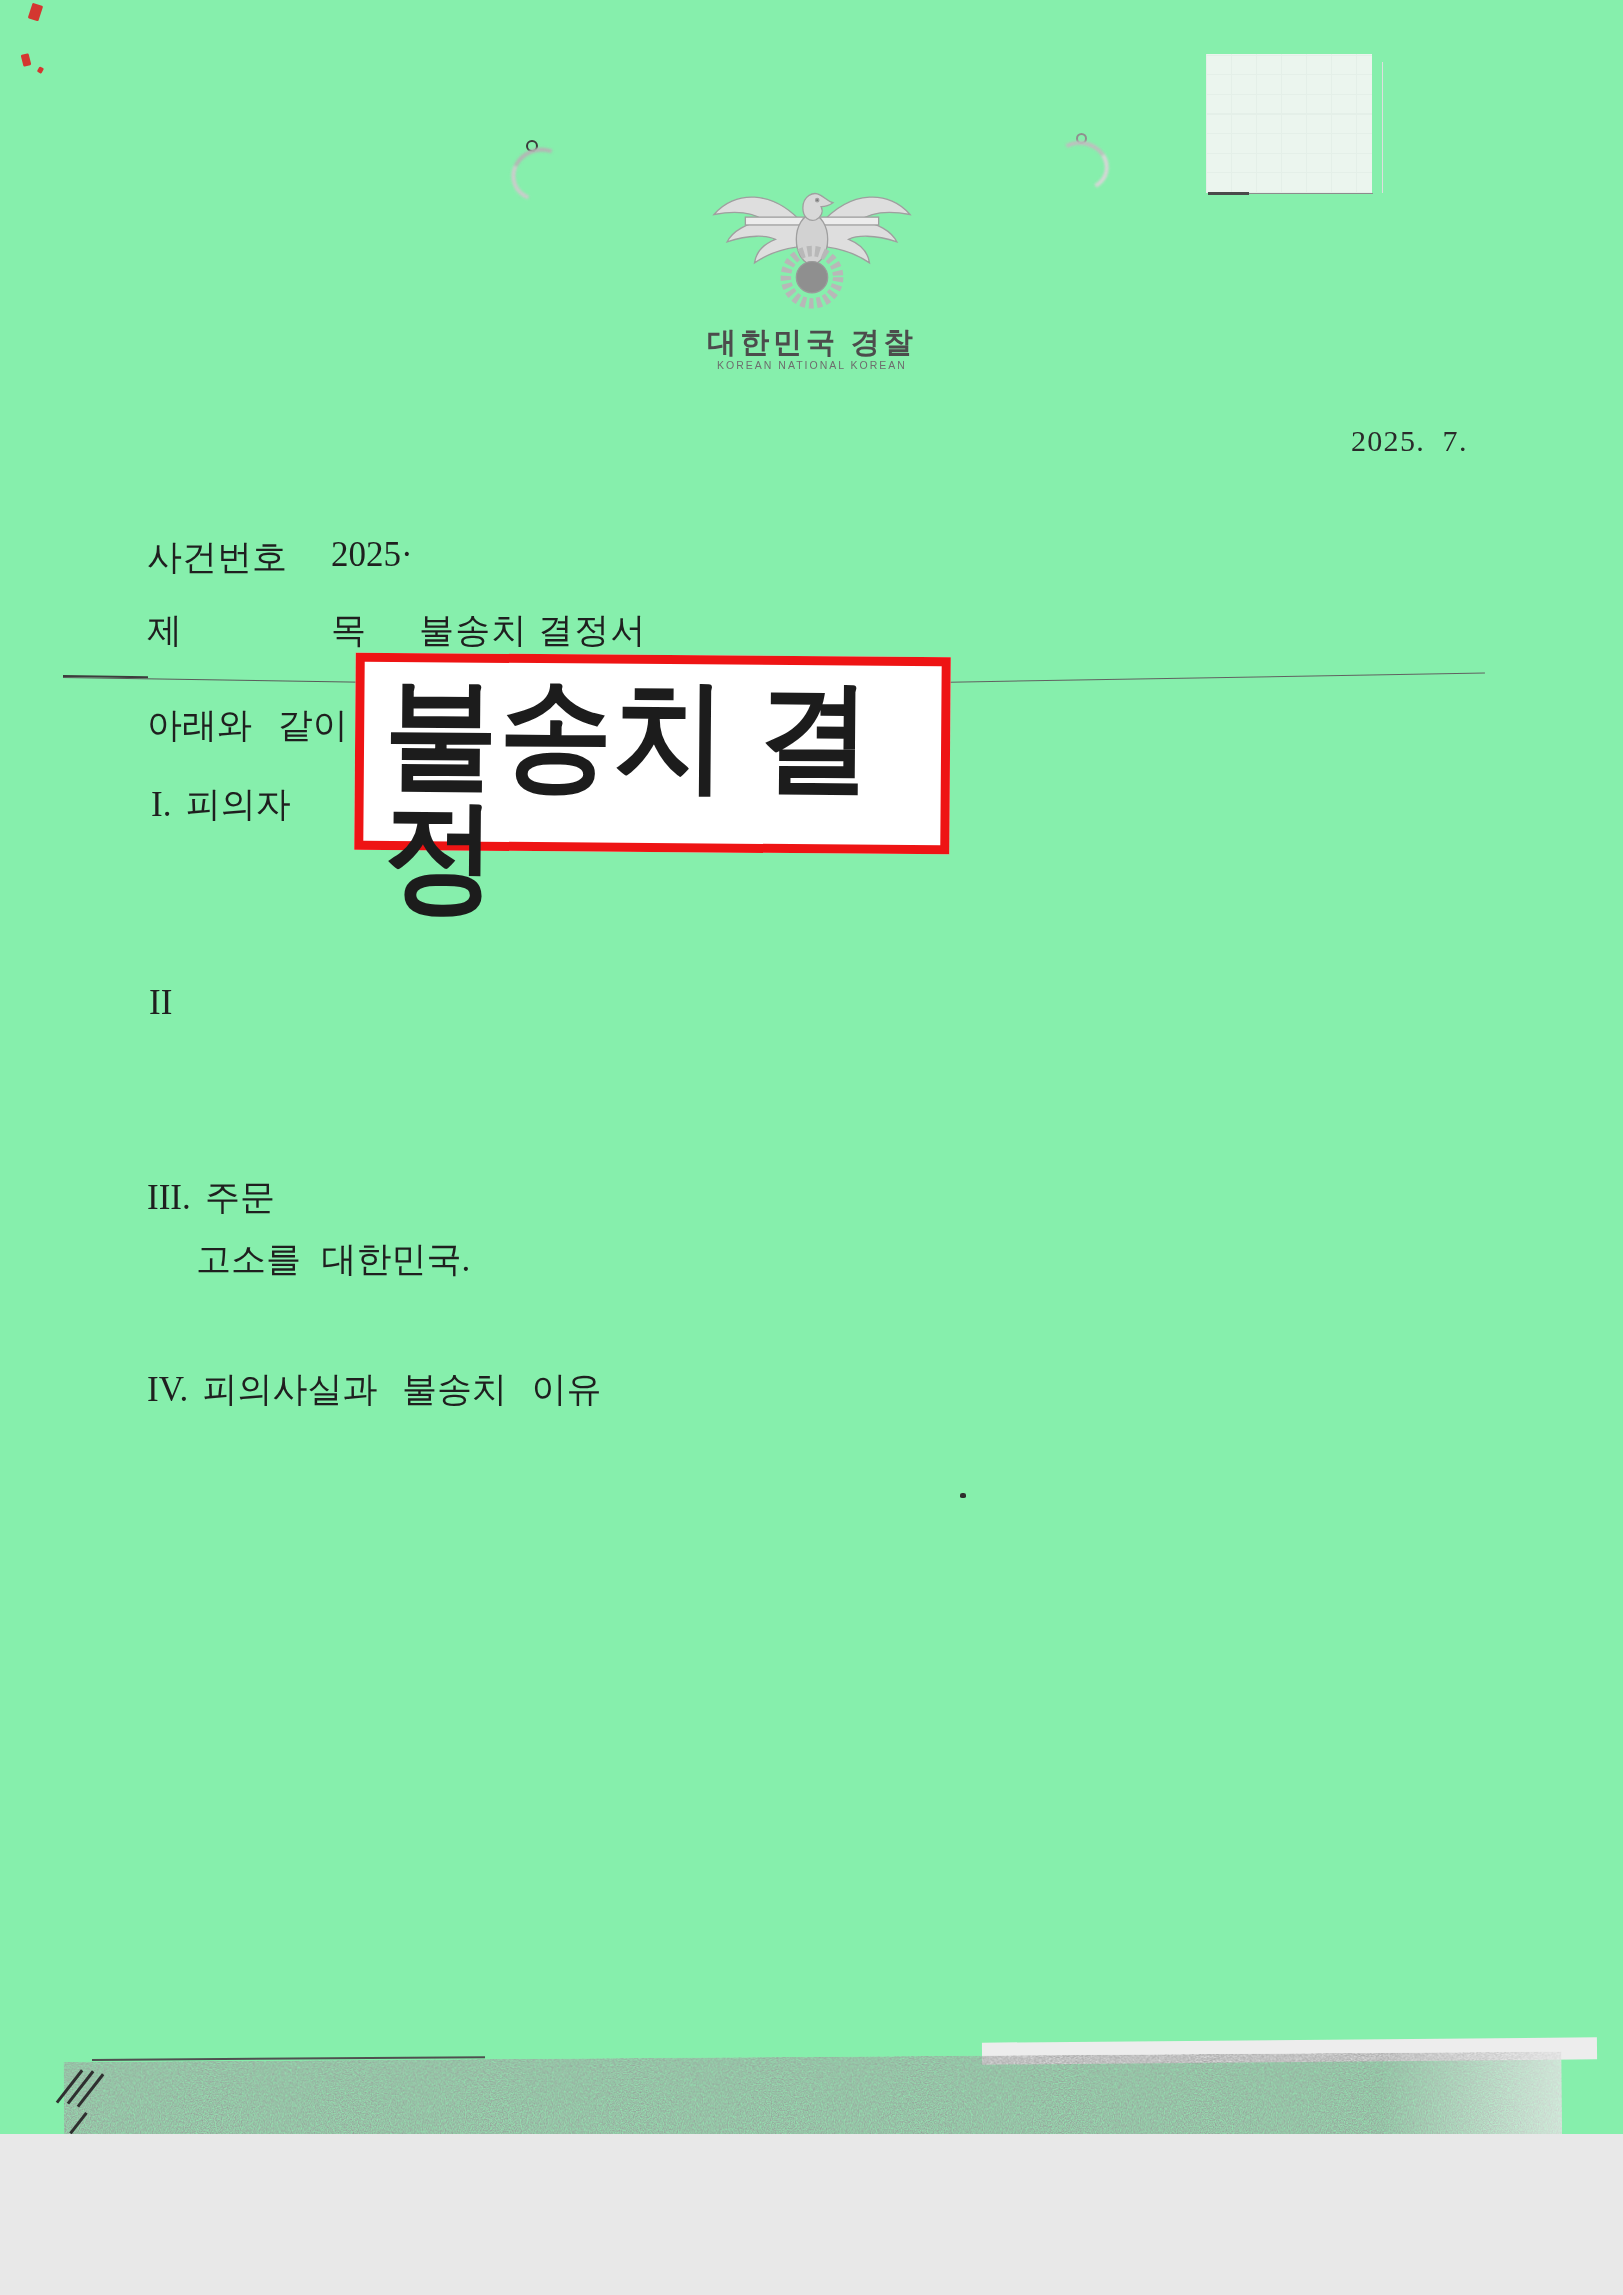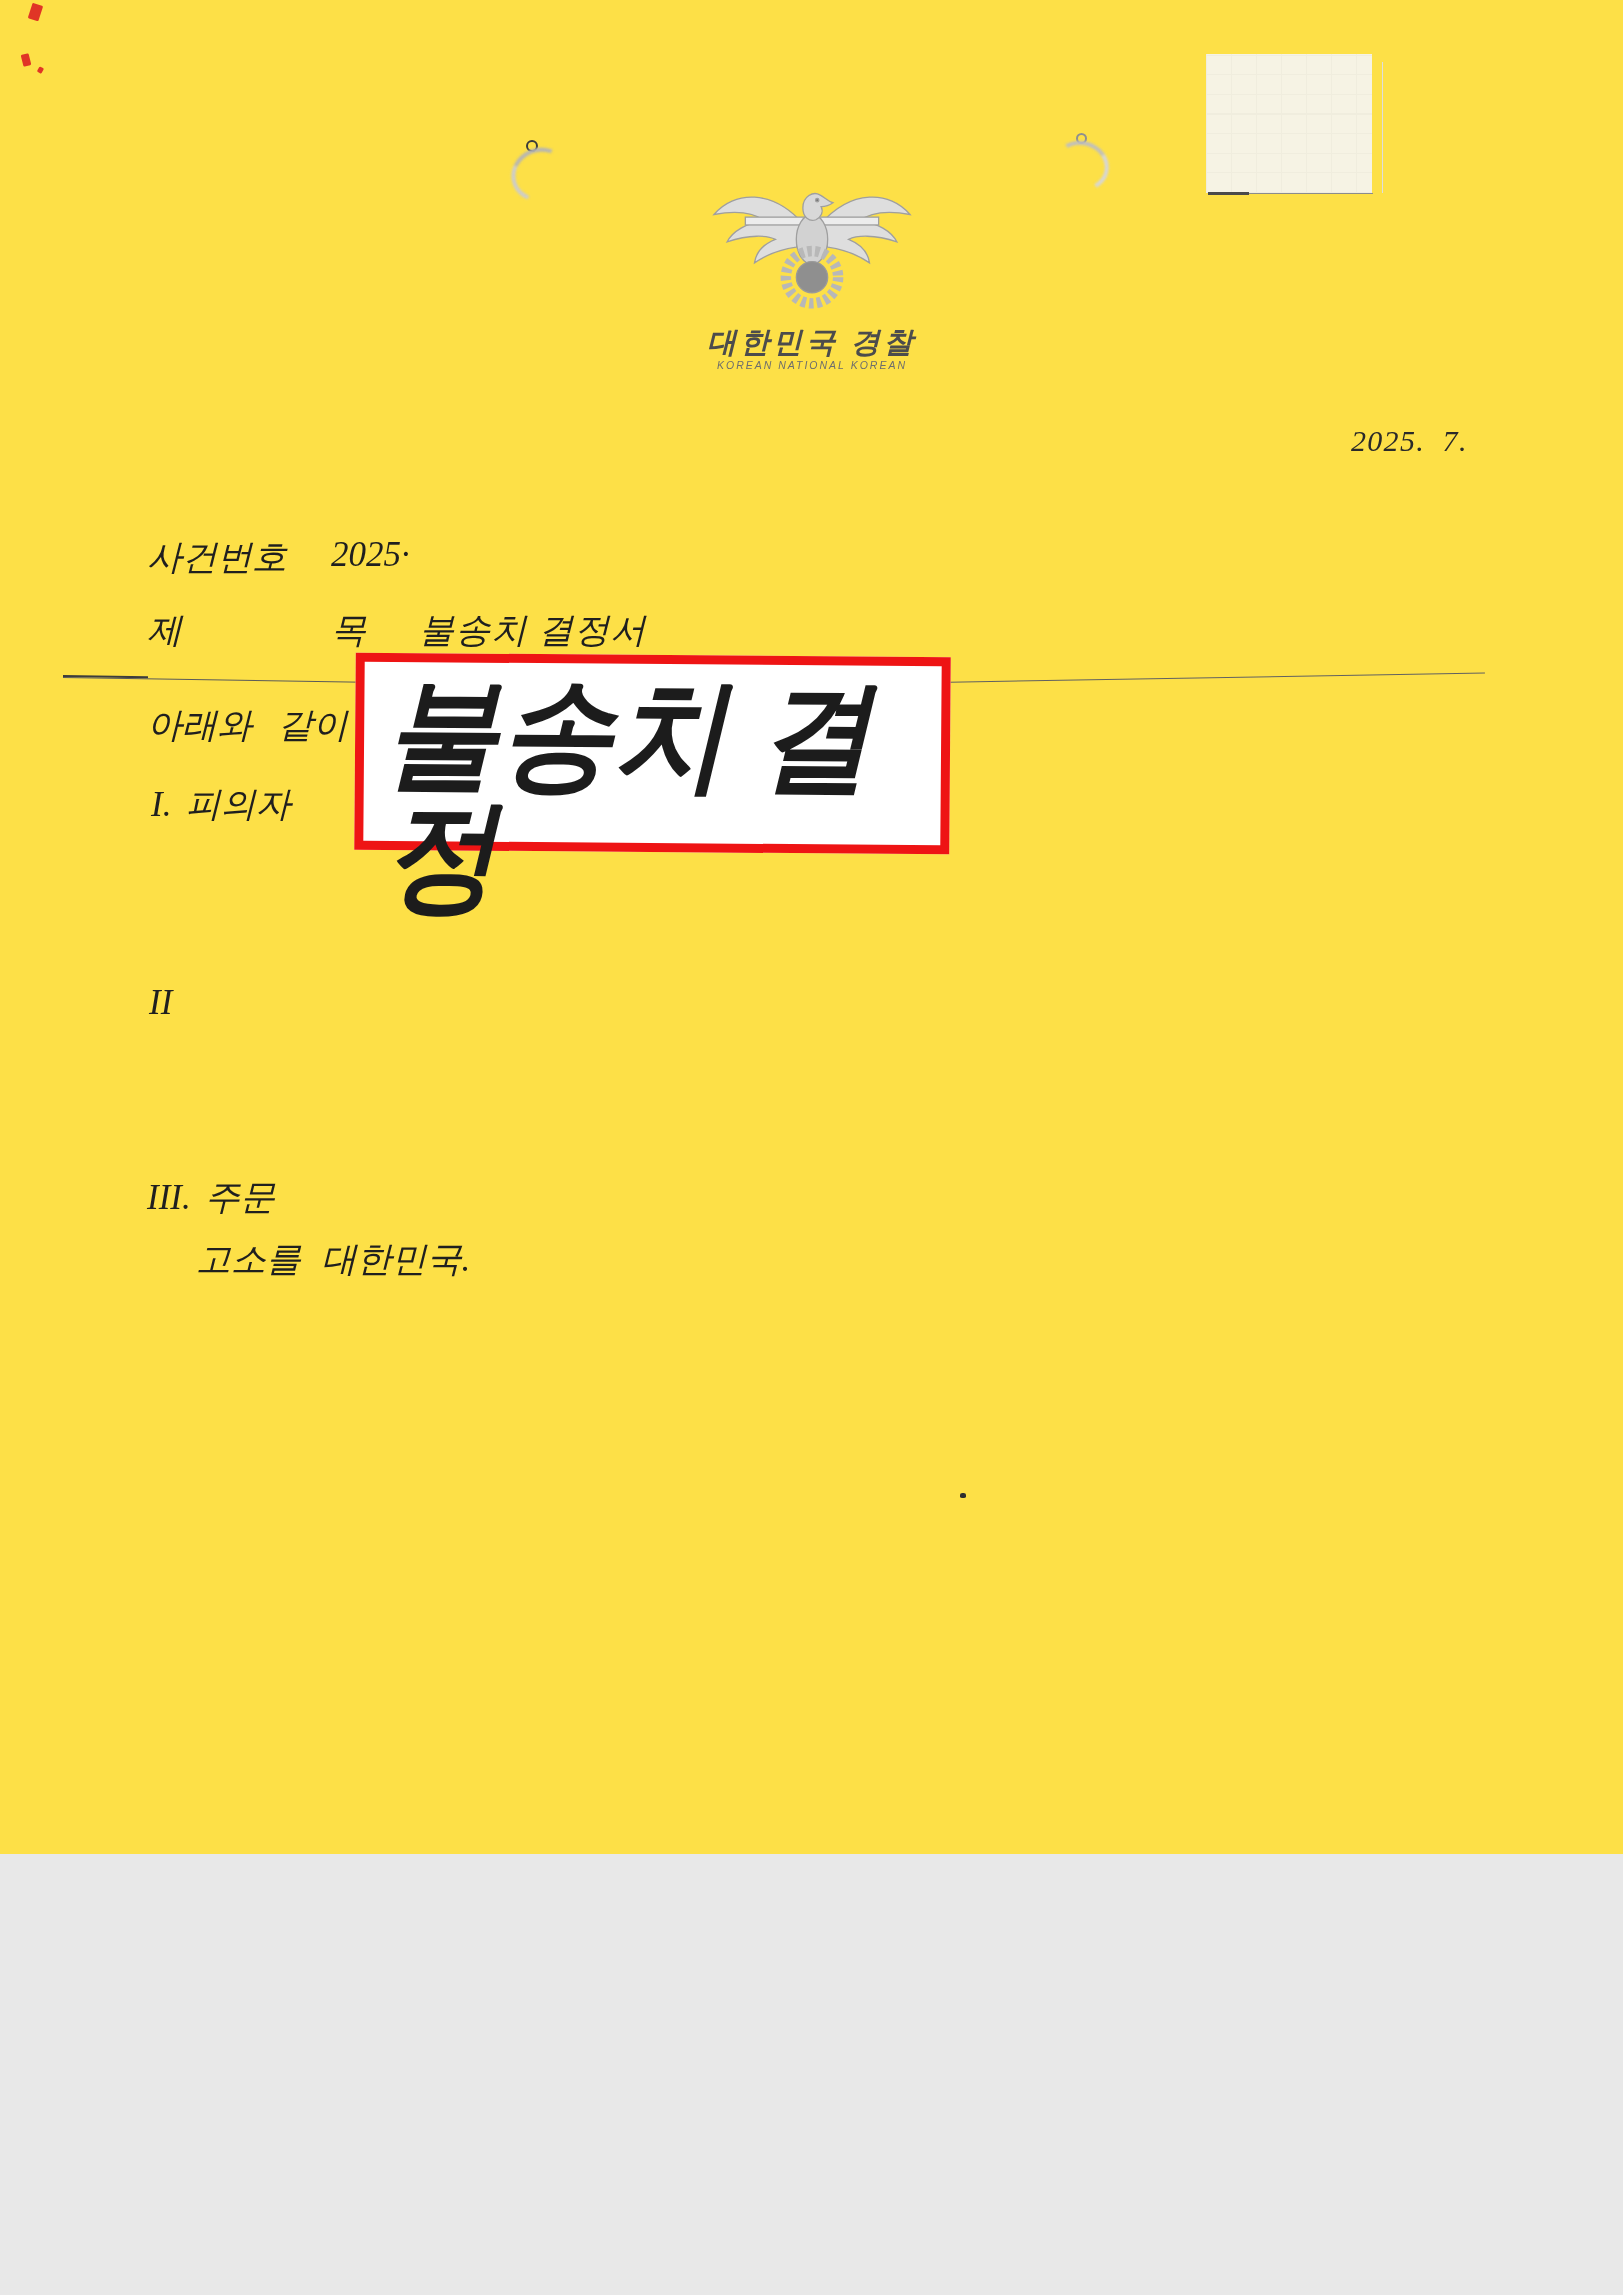--- a/index.html
+++ b/index.html
@@ -1,19 +1,19 @@
 <!DOCTYPE html>
 <html style="font-size:10.5px"><head>
 <meta charset="utf-8">
 <style>
   html,body{margin:0;padding:0;background:#e8e8e8;}
   .page{
-    position:relative;width:1623px;height:1854px;margin:0 auto;
-    background:#fde047;overflow:hidden;
-    font-family:"Liberation Serif","DejaVu Serif",serif;color:#222;font-style:italic;
+    position:relative;width:1623px;height:2134px;margin:0 auto;
+    background:#86efac;overflow:hidden;
+    font-family:"Liberation Serif","DejaVu Serif",serif;color:#222;
   }
   .abs{position:absolute;}
   .pre{white-space:pre;}
 
   
   .logo-wrap{left:694px;top:174px;width:236px;text-align:center;}
   .logo-korean{left:681px;top:323px;width:262px;text-align:center;
     font-family:"Liberation Sans","DejaVu Sans",sans-serif;font-weight:bold;
     font-size:29px;letter-spacing:3.9px;color:#4c4c4c;}
   .logo-english{left:681px;top:359px;width:262px;text-align:center;
@@ -171,20 +171,23 @@
   <div class="abs fieldline sec2">
     <span>II</span>
   </div>
 
 
   <div class="abs fieldline sec3">
     <span class="sec-num">III.</span><span>주문</span>
   </div>
   <div class="abs fieldline order-body">고소를 대한민국.</div>
 
+  <div class="abs fieldline sec4">
+    <span class="sec-num">IV.</span><span>피의사실과 불송치 이유</span>
+  </div>
 
   <div class="abs stray-dot"></div>
 
   <div class="abs band-topstrip"></div>
   <div class="abs band">
     <svg width="1498" height="128" viewBox="0 0 2288 196" preserveAspectRatio="none" xmlns="http://www.w3.org/2000/svg">
       <defs>
         <filter id="grain" x="0%" y="0%" width="100%" height="100%">
           <feTurbulence type="fractalNoise" baseFrequency="0.55" numOctaves="3" seed="11" stitchTiles="stitch"></feTurbulence>
           <feColorMatrix type="matrix" values="0 0 0 0 0.30  0 0 0 0 0.30  0 0 0 0 0.30  0 0 0 1.8 -0.55"></feColorMatrix>

